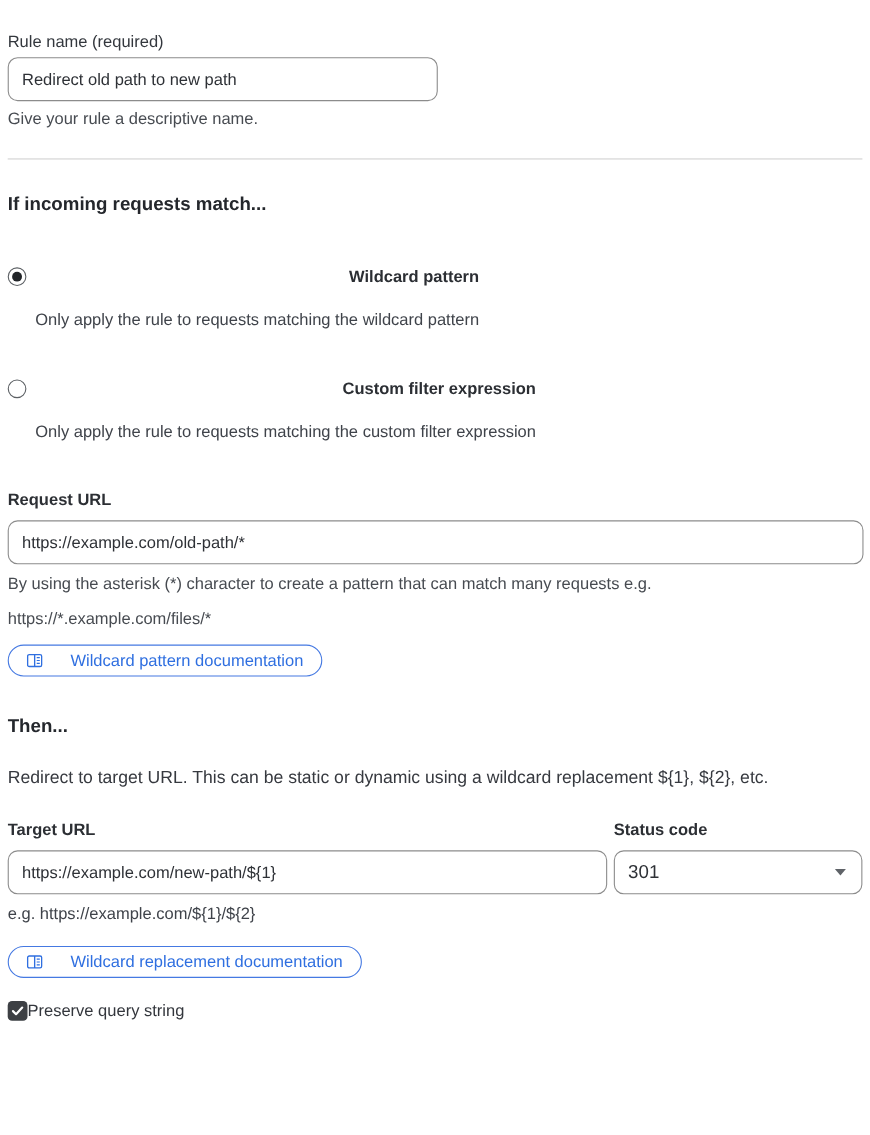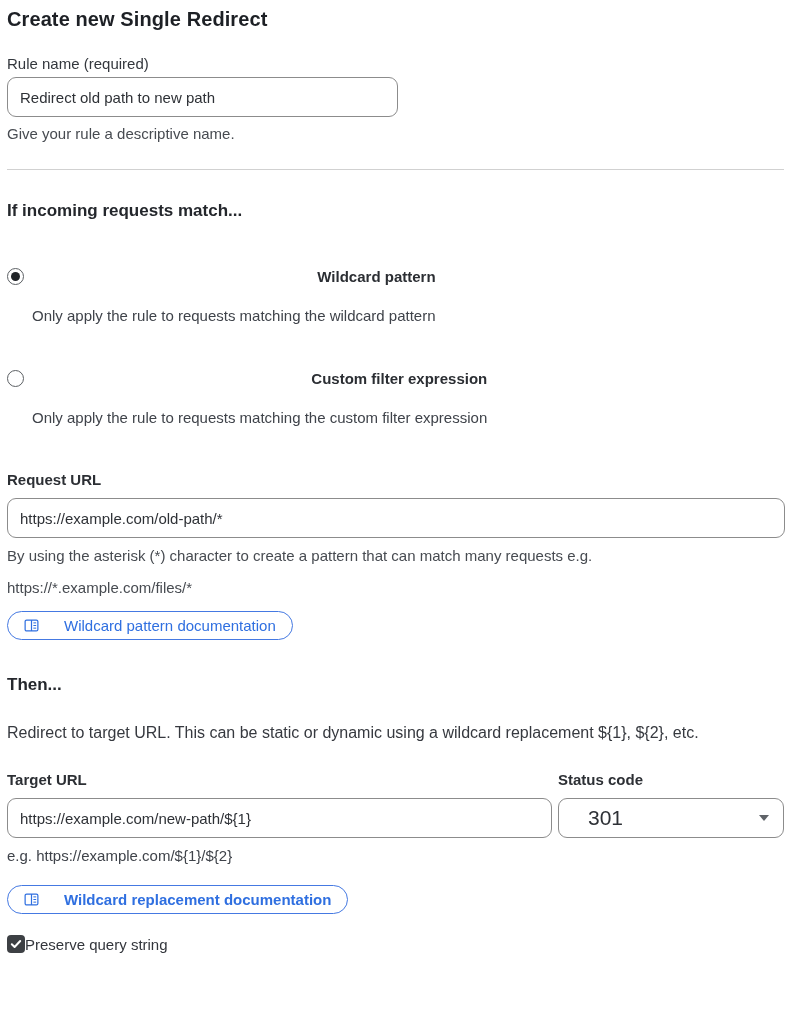--- a/index.html
+++ b/index.html
@@ -54,53 +54,52 @@
 
   .doc-btn {
     margin-top: 13px; display: inline-flex; align-items: center; gap: 25px;
     height: 29px; padding: 0 16px; background: #fff;
     border: 1.5px solid #4579e2; border-radius: 15px;
     color: #2f6fe0; font-family: "Liberation Sans", sans-serif;
     font-size: 15px; cursor: pointer;
   }
   .doc-btn svg { display: block; }
   .doc-btn .doc-label { line-height: 1; }
-  .doc-btn.second { margin-top: 20px; font-weight: bold; }
+  .doc-btn.second { margin-top: 20px; }
 
   .then-desc { margin-top: 27px; font-size: 16px; line-height: 20px; color: #36393f; }
 
   .target-row { margin-top: 27px; display: flex; gap: 6px; }
   .col-target { width: 545px; flex: none; }
   .col-status { width: 226px; flex: none; }
 
   .select-box {
     margin-top: 9px; height: 40px; border: 1px solid #8c8c8c; border-radius: 9px;
     background: #fff; display: flex; align-items: center; justify-content: space-between;
-    padding: 0 14px 0 29px; font-size: 21px; color: #2e3136; cursor: pointer;
+    padding: 0 14px 0 12px; font-size: 17px; color: #2e3136; cursor: pointer;
   }
   .caret-down {
     width: 0; height: 0;
     border-left: 5.5px solid transparent; border-right: 5.5px solid transparent;
     border-top: 6px solid #5f6368;
   }
   .eg-help { margin-top: 8px; font-size: 15px; line-height: 19px; color: #3f434a; }
 
   .checkbox-row { margin-top: 21px; display: flex; align-items: center; cursor: pointer; }
   .checkbox-box {
     flex: none; width: 18px; height: 18px; border-radius: 4px; background: #3d4044;
     display: flex; align-items: center; justify-content: center;
   }
   .checkbox-label { font-size: 15px; color: #33363c; }
 </style>
 </head>
 <body>
 
 <div class="page">
 
-  <h1 class="page-title">Create new Single Redirect</h1>
 
   <label class="field-label rule-name-label">Rule name (required)</label>
   <input class="text-input rule-name" type="text" value="Redirect old path to new path" style="">
   <div class="help-text">Give your rule a descriptive name.</div>
 
   <hr class="divider">
 
   <h2 class="section-heading match-heading">If incoming requests match...</h2>
 
   <div class="radio-option first">

